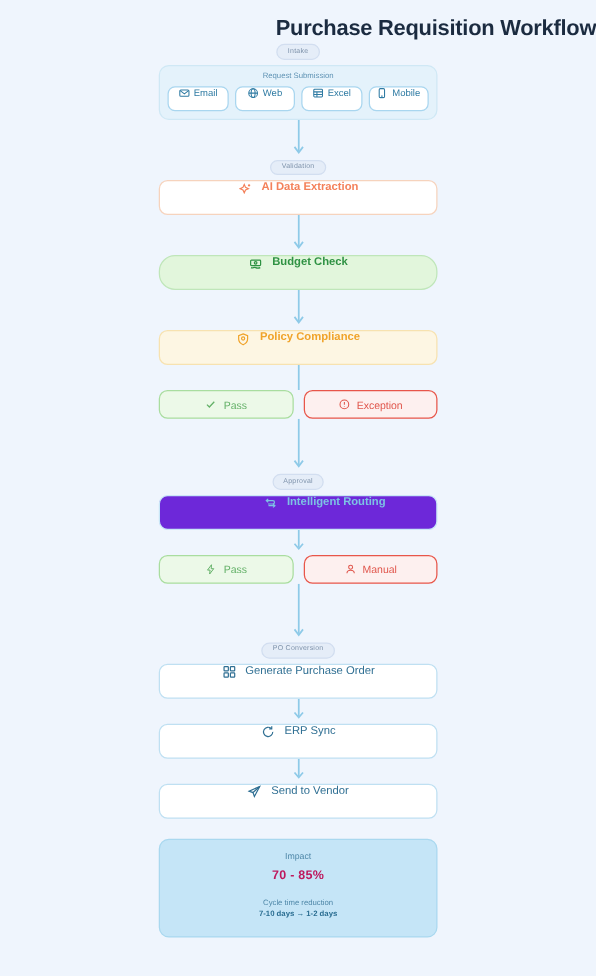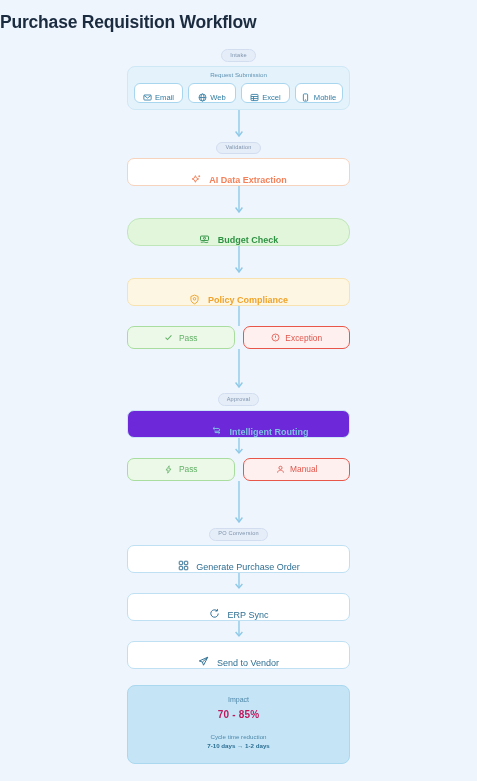--- a/index.html
+++ b/index.html
@@ -13,27 +13,27 @@
     font-family: "Liberation Sans", sans-serif;
     overflow: hidden;
   }
   .page {
     width: 477px;
     height: 781px;
     position: relative;
     box-sizing: border-box;
   }
   .title {
-    text-align: left;
+    text-align: right;
     font-size: 17.5px;
     font-weight: bold;
     color: #1b2b40;
     letter-spacing: -0.2px;
     padding-top: 12px;
-    margin: 0 0 16px 0;
+    margin: 0 0 2px 0;
   }
   .flow {
     width: 223px;
     margin: 0 auto;
   }
 
   
   .badge-wrap {
     display: flex;
     justify-content: center;
@@ -62,21 +62,21 @@
 
   
   .node {
     box-sizing: border-box;
     width: 100%;
     border-radius: 7px;
     border: 1px solid #bfe0f2;
     background: #ffffff;
     height: 28px;
     display: flex;
-    align-items: flex-end;
+    align-items: flex-start;
     justify-content: center;
     gap: 7px;
     font-size: 9px;
     color: #2f6f93;
     position: relative;
   }
   .node .ico {
     display: inline-flex;
     align-items: center;
     justify-content: center;
@@ -106,21 +106,21 @@
     gap: 5px;
   }
   .chip {
     box-sizing: border-box;
     flex: 1;
     height: 20px;
     background: #ffffff;
     border: 1px solid #a9d6ef;
     border-radius: 6px;
     display: flex;
-    align-items: flex-end;
+    align-items: flex-start;
     justify-content: center;
     gap: 3.5px;
     font-size: 7.6px;
     color: #2f7ba3;
   }
   .chip .ico { width: 9px; height: 9px; display:inline-flex; align-items:center; justify-content:center;}
 
   
   .ai {
     border-color: #f6d3bd;

